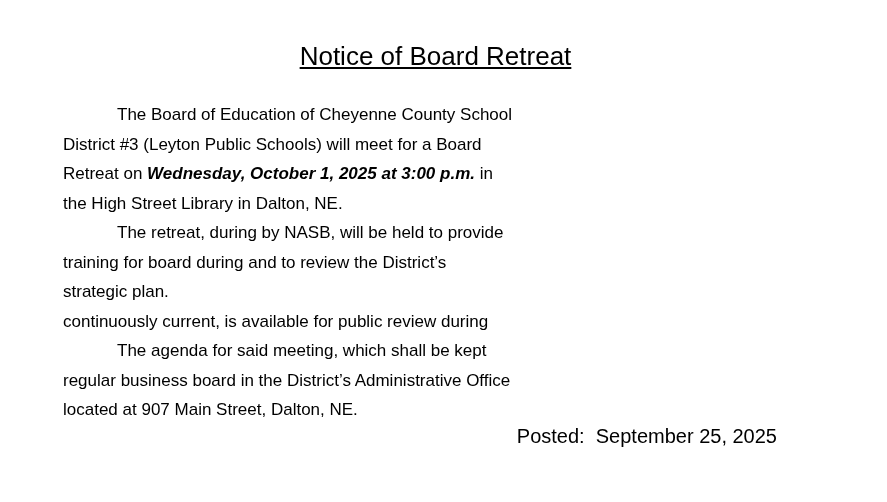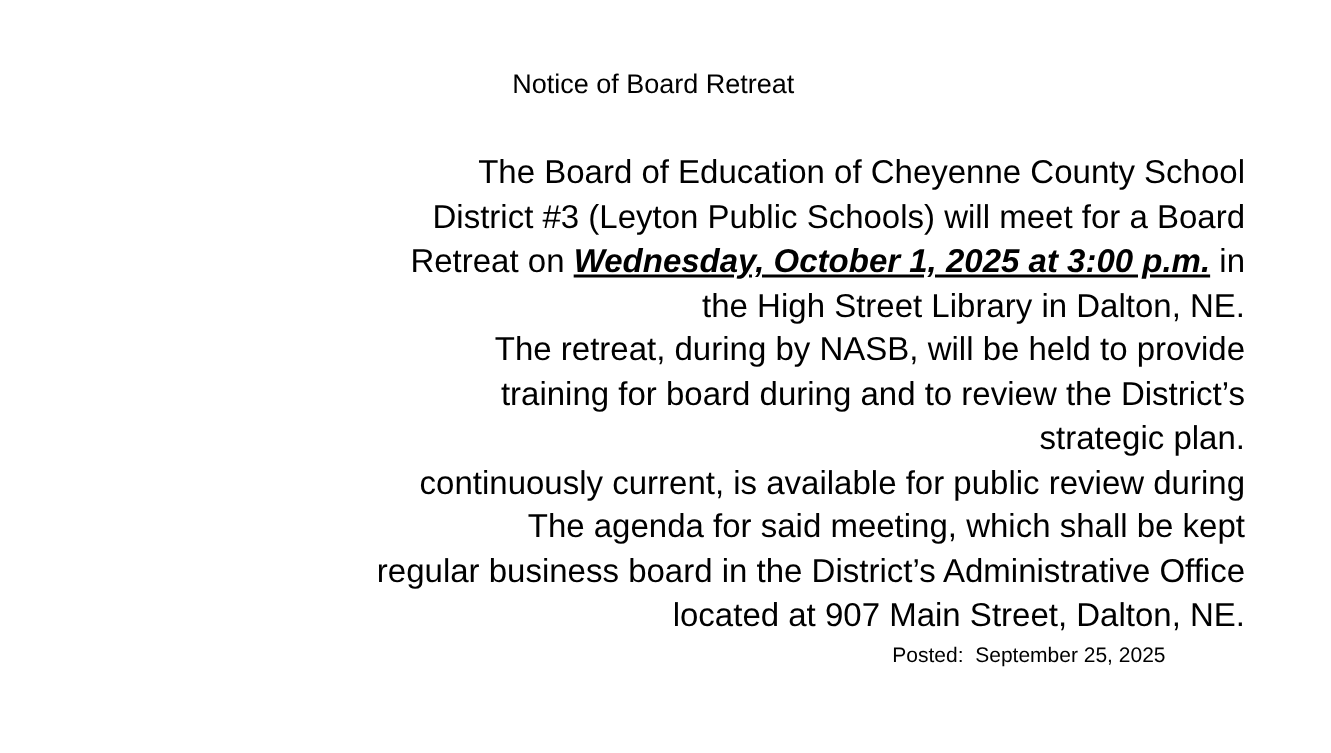--- a/index.html
+++ b/index.html
@@ -13,48 +13,47 @@
     height: 502px;
     background: #ffffff;
     overflow: hidden;
     font-family: "Liberation Sans", "DejaVu Sans", sans-serif;
     color: #000000;
   }
   .doc {
     padding: 42px 57px 0 63px; 
   }
   .title {
-    font-size: 18px;
+    font-size: 26px;
     line-height: 29px;
     font-weight: normal;
     text-align: center;
+    text-decoration: underline;
     margin: 0 0 29px 0;       
     position: relative;
     left: -11px;               
     white-space: pre;
   }
   .para {
     margin: 0;
   }
   .line {
-    font-size: 22px;
+    font-size: 17px;
     line-height: 29.5px;
     white-space: pre;          
-    text-align: right;
   }
   .indent {
     padding-left: 54px;        
   }
   .emphasis {
     font-weight: bold;
     font-style: italic;
-    text-decoration: underline;
   }
   .posted {
-    font-size: 14px;
+    font-size: 20px;
     line-height: 17px;
     text-align: right;
     padding-right: 53px;       
     margin-top: 3px;
     white-space: pre;          
   }
 </style>
 </head>
 <body>
 

